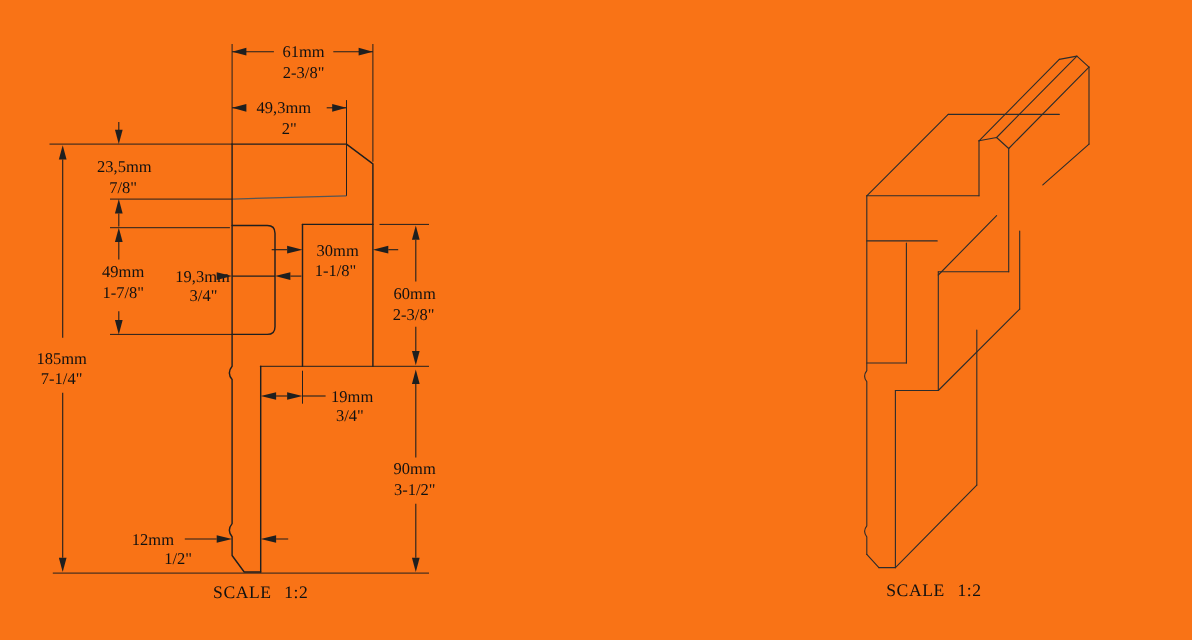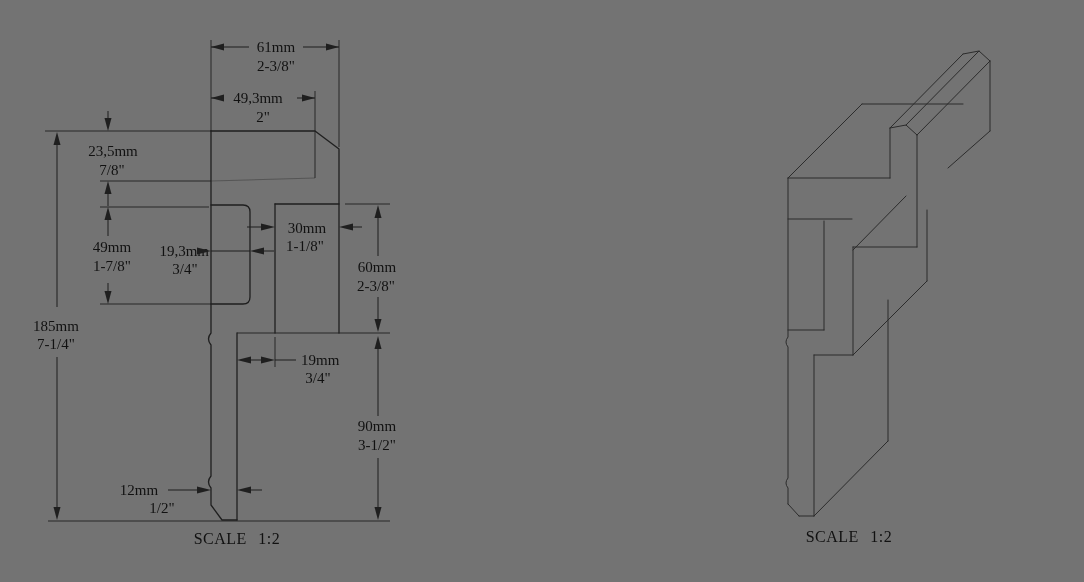--- a/index.html
+++ b/index.html
@@ -1,16 +1,16 @@
 <!DOCTYPE html>
 <html><head>
 <meta charset="utf-8">
 <style>
   html,body{margin:0;padding:0;background:#ffffff;}
-  .stage{position:relative;width:1084px;height:582px;background:#737373;overflow:hidden;}
+  .stage{position:relative;width:1084px;height:582px;background:#f97316;overflow:hidden;}
   svg{display:block;}
   text{font-family:"Liberation Serif","DejaVu Serif",serif;font-size:15px;fill:#111;}
   text.scale{font-size:16px;word-spacing:7px;letter-spacing:0.5px;}
   .pline{stroke:#1f1f1f;stroke-width:1.3;fill:none;stroke-linejoin:round;stroke-linecap:round;}
   .pline2{stroke:#555;stroke-width:1.1;fill:none;}
   .dline{stroke:#1f1f1f;stroke-width:1;fill:none;}
   .eline{stroke:#1f1f1f;stroke-width:0.9;fill:none;}
   .iso{stroke:#2c2c2c;stroke-width:1;fill:none;stroke-linejoin:round;stroke-linecap:round;}
   polygon.ah{fill:#1f1f1f;stroke:none;}
 </style>

